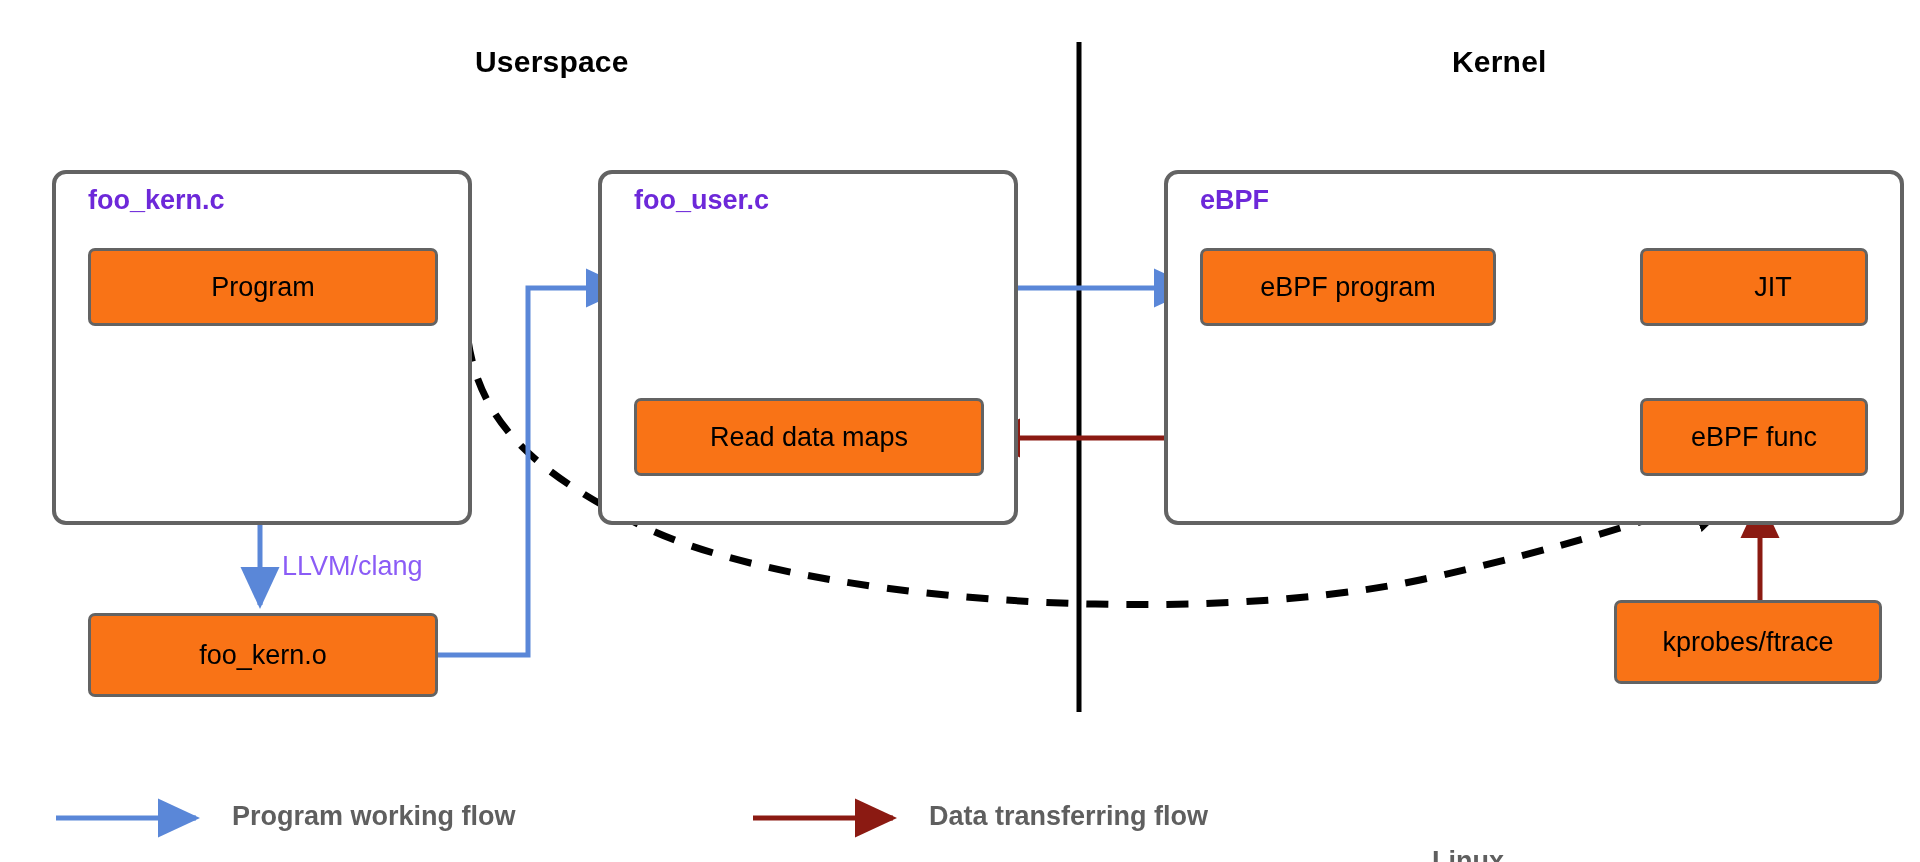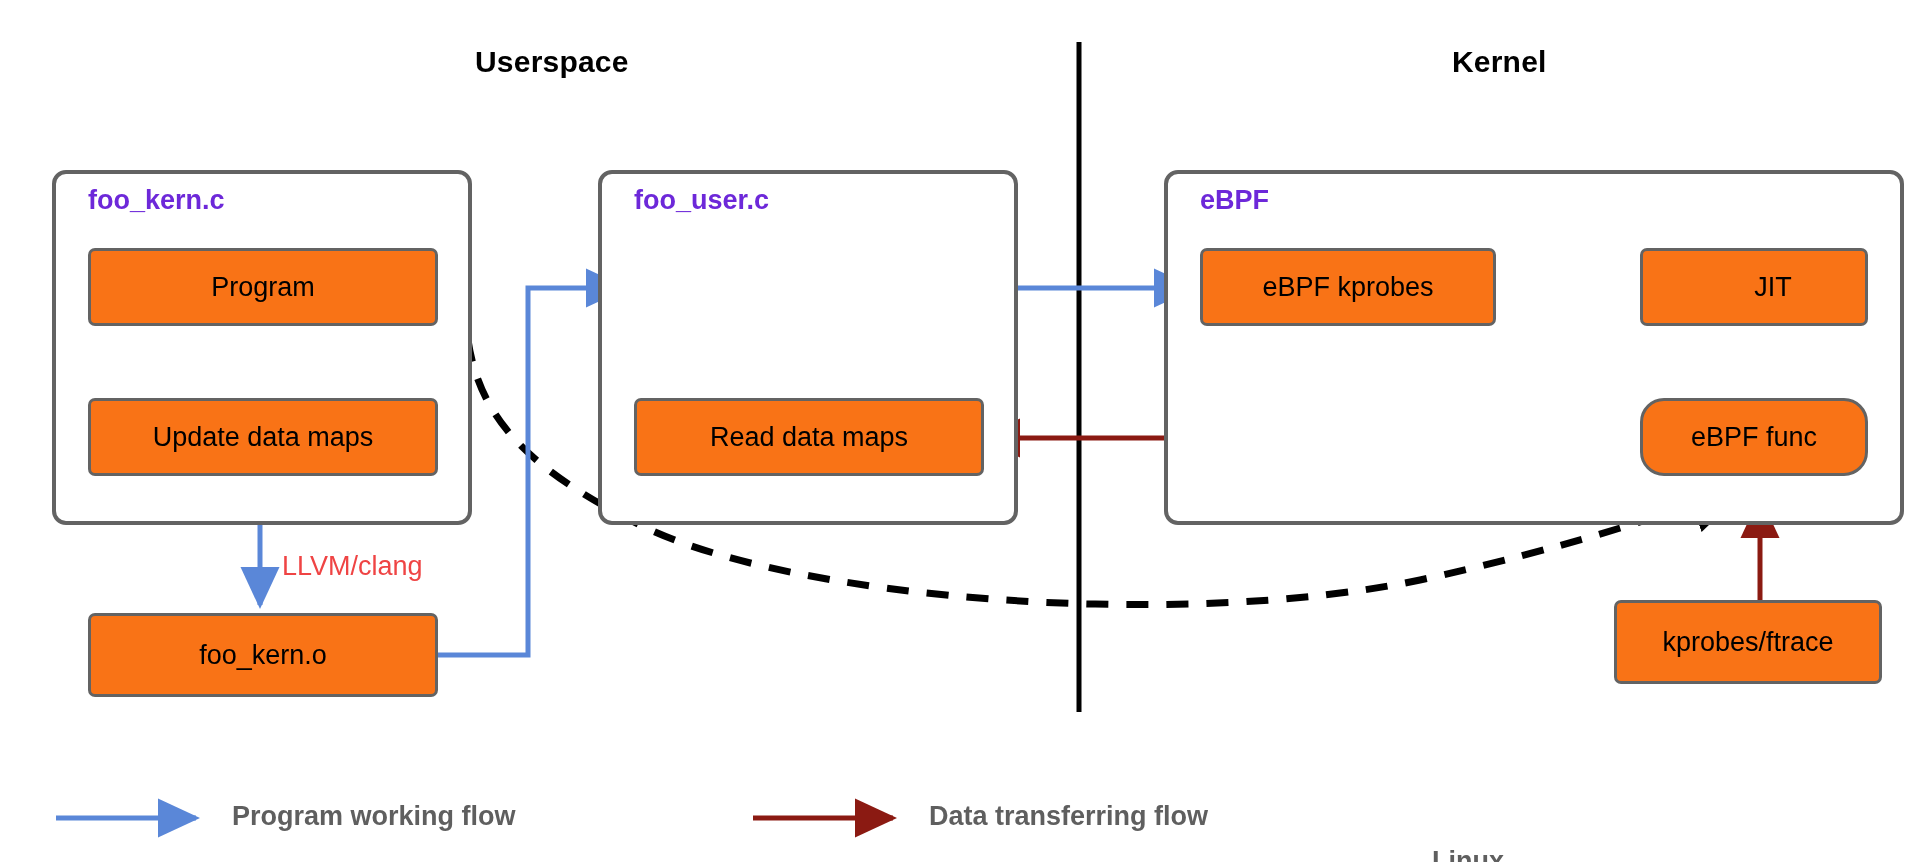--- a/index.html
+++ b/index.html
@@ -18,21 +18,21 @@
          background:#fff;box-sizing:border-box;}
   .grouptitle{position:absolute;font-weight:bold;font-size:27px;color:#6d28d9;
               white-space:nowrap;}
 
   
   .node{position:absolute;border:3.5px solid #636363;border-radius:7px;
         background:#f97316;box-sizing:border-box;display:flex;align-items:center;
         justify-content:center;font-size:27px;color:#000;white-space:nowrap;}
 
   
-  .edgelabel{position:absolute;font-size:27px;color:#ef4444;white-space:nowrap;}
+  .edgelabel{position:absolute;font-size:27px;color:#8b5cf6;white-space:nowrap;}
 
   
   .legend-text{position:absolute;font-weight:bold;font-size:27px;color:#5f5f5f;
                white-space:nowrap;}
 
   .cutoff{position:absolute;font-weight:bold;font-size:27px;color:#5f5f5f;
           white-space:nowrap;overflow:hidden;}
 </style>
 </head>
 <body>
@@ -75,31 +75,30 @@
     <path d="M56,818 L196,818" fill="none" stroke="#5a87d8" stroke-width="5" marker-end="url(#ahBlue)"></path>
     <path d="M753,818 L893,818" fill="none" stroke="#8b1a12" stroke-width="5" marker-end="url(#ahRed)"></path>
   </svg>
 
   <div class="sectitle" style="left:475px;top:45px;">Userspace</div>
   <div class="sectitle" style="left:1452px;top:45px;">Kernel</div>
 
   <div class="group" style="left:52px;top:170px;width:420px;height:355px;"></div>
   <div class="grouptitle" style="left:88px;top:185px;">foo_kern.c</div>
   <div class="node" style="left:88px;top:248px;width:350px;height:78px;">Program</div>
-  <div class="node" style="left:88px;top:398px;width:350px;height:78px;">Update data maps</div>
 
   <div class="group" style="left:598px;top:170px;width:420px;height:355px;"></div>
   <div class="grouptitle" style="left:634px;top:185px;">foo_user.c</div>
   <div class="node" style="left:634px;top:398px;width:350px;height:78px;">Read data maps</div>
 
   <div class="group" style="left:1164px;top:170px;width:740px;height:355px;"></div>
   <div class="grouptitle" style="left:1200px;top:185px;">eBPF</div>
-  <div class="node" style="left:1200px;top:248px;width:296px;height:78px;">eBPF kprobes</div>
+  <div class="node" style="left:1200px;top:248px;width:296px;height:78px;">eBPF program</div>
   <div class="node" style="left:1640px;top:248px;width:228px;height:78px;padding-left:38px;">JIT</div>
-  <div class="node" style="left:1640px;top:398px;width:228px;height:78px;border-radius:24px;">eBPF func</div>
+  <div class="node" style="left:1640px;top:398px;width:228px;height:78px;">eBPF func</div>
 
   <div class="node" style="left:88px;top:613px;width:350px;height:84px;">foo_kern.o</div>
   <div class="node" style="left:1614px;top:600px;width:268px;height:84px;">kprobes/ftrace</div>
 
   <div class="edgelabel" style="left:282px;top:551px;">LLVM/clang</div>
 
   <div class="legend-text" style="left:232px;top:801px;">Program working flow</div>
   <div class="legend-text" style="left:929px;top:801px;">Data transferring flow</div>
 
   <div class="cutoff" style="left:1432px;top:846px;width:320px;height:16px;">Linux</div>

